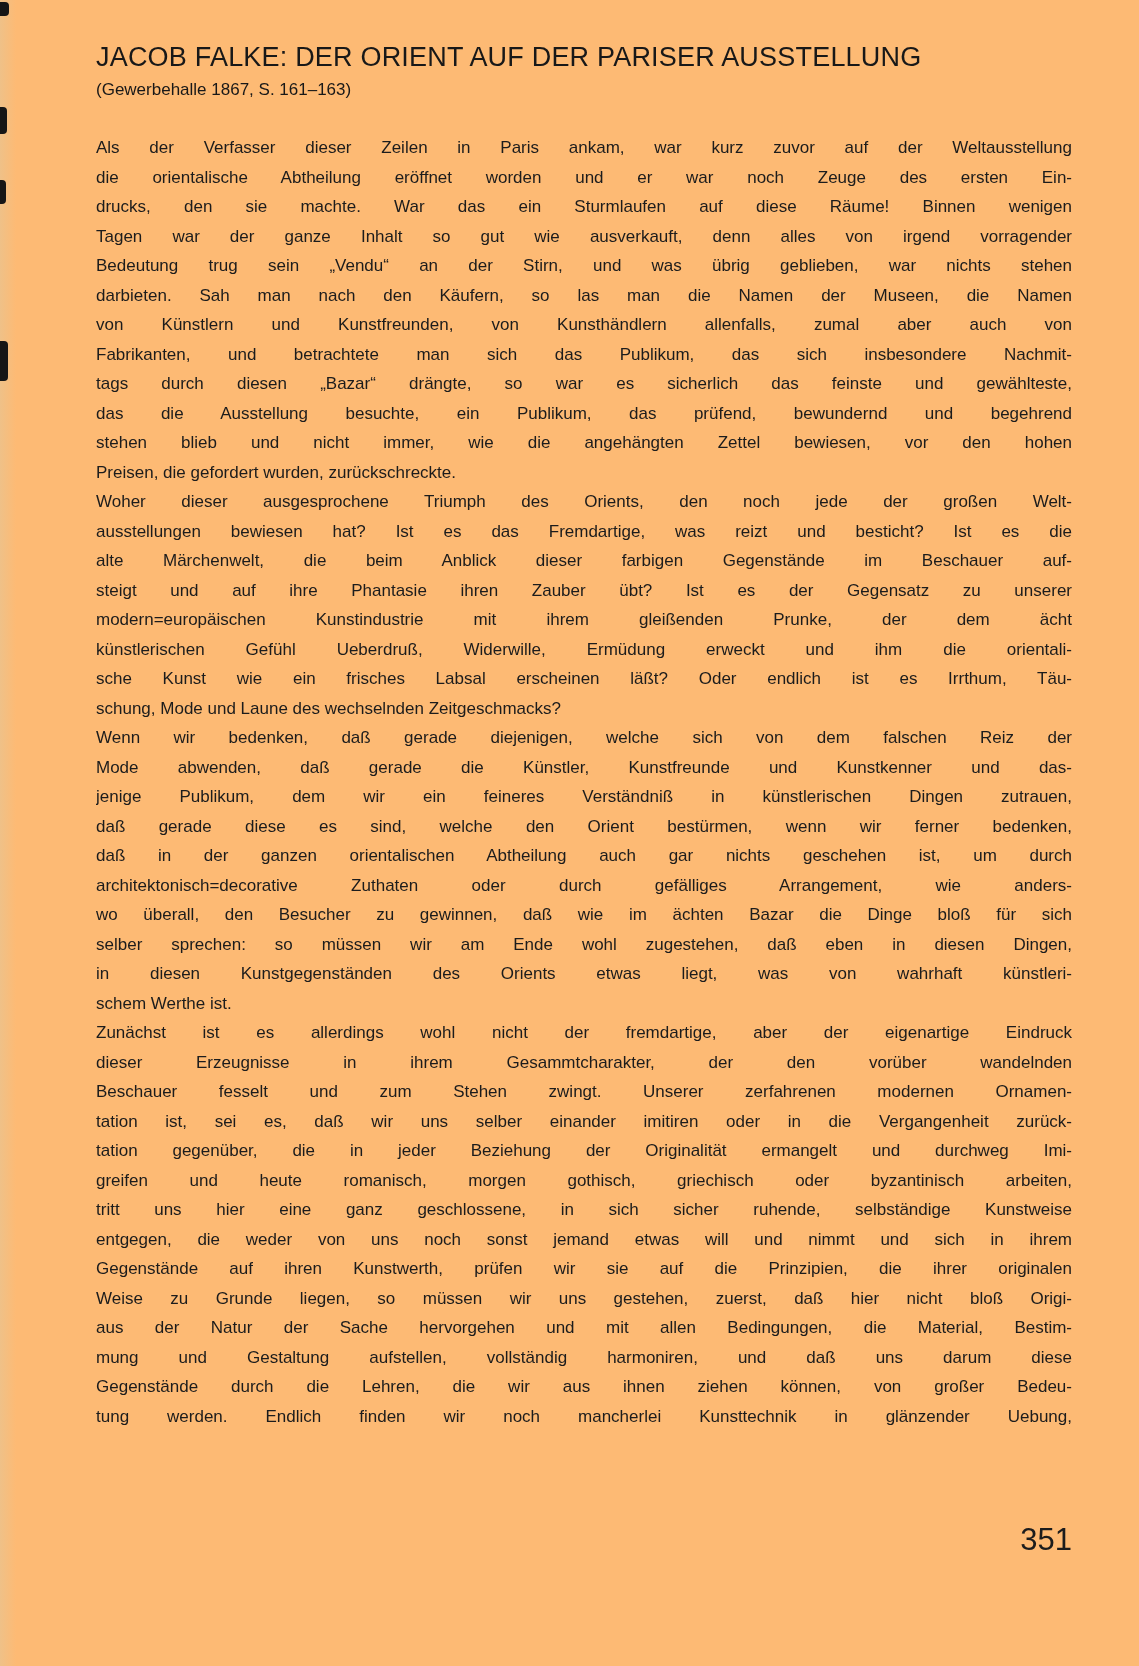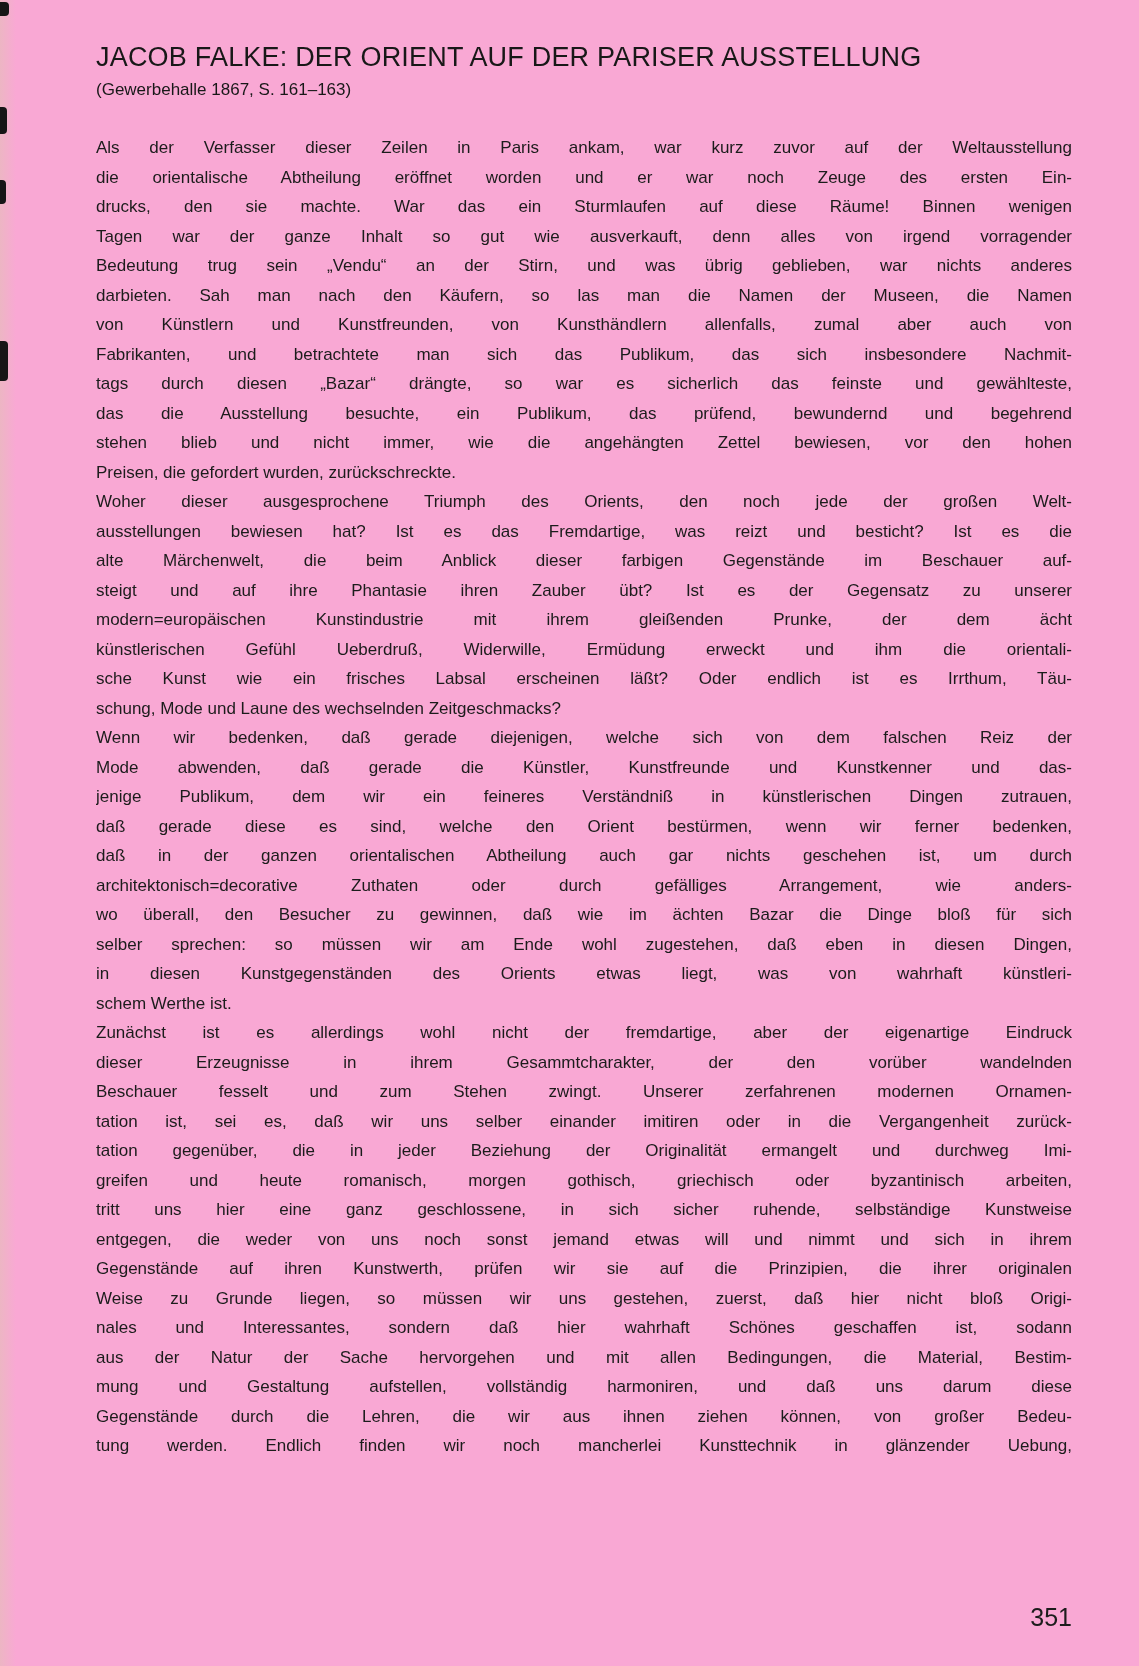--- a/index.html
+++ b/index.html
@@ -4,21 +4,21 @@
 <style>
   html, body {
     margin: 0;
     padding: 0;
     background: #fcfbf6;
   }
   .page {
     position: relative;
     width: 1139px;
     height: 1666px;
-    background: #f9a8d4;
+    background: #fdba74;
     overflow: hidden;
     font-family: "Liberation Sans", "DejaVu Sans", sans-serif;
     color: #1b1b1b;
   }
   
   .edge-tint {
     position: absolute;
     left: 0; top: 0;
     width: 16px; height: 1666px;
     background: linear-gradient(to right, rgba(216,204,168,0.38), rgba(216,204,168,0));
@@ -69,23 +69,23 @@
     text-align: justify;
     text-align-last: justify;
     white-space: normal;
   }
   
   .para:not(.full-last) .line:last-child {
     text-align-last: left;
   }
   .pageno {
     position: absolute;
-    top: 1601px;
+    top: 1524px;
     right: 67px;
-    font-size: 25px;
+    font-size: 31px;
     line-height: 32px;
     color: #1c1c1c;
   }
 </style>
 </head>
 <body>
 
 <div class="page">
 
   <div class="edge-tint"></div>
@@ -100,21 +100,21 @@
   <div class="content">
     <h1 class="title">JACOB FALKE: DER ORIENT AUF DER PARISER AUSSTELLUNG</h1>
     <div class="subtitle">(Gewerbehalle 1867, S. 161–163)</div>
 
     <div class="body-text" id="article-body">
         <div class="para">
           <div class="line">Als der Verfasser dieser Zeilen in Paris ankam, war kurz zuvor auf der Weltausstellung</div>
           <div class="line">die orientalische Abtheilung eröffnet worden und er war noch Zeuge des ersten Ein-</div>
           <div class="line">drucks, den sie machte. War das ein Sturmlaufen auf diese Räume! Binnen wenigen</div>
           <div class="line">Tagen war der ganze Inhalt so gut wie ausverkauft, denn alles von irgend vorragender</div>
-          <div class="line">Bedeutung trug sein „Vendu“ an der Stirn, und was übrig geblieben, war nichts anderes</div>
+          <div class="line">Bedeutung trug sein „Vendu“ an der Stirn, und was übrig geblieben, war nichts stehen</div>
           <div class="line">darbieten. Sah man nach den Käufern, so las man die Namen der Museen, die Namen</div>
           <div class="line">von Künstlern und Kunstfreunden, von Kunsthändlern allenfalls, zumal aber auch von</div>
           <div class="line">Fabrikanten, und betrachtete man sich das Publikum, das sich insbesondere Nachmit-</div>
           <div class="line">tags durch diesen „Bazar“ drängte, so war es sicherlich das feinste und gewählteste,</div>
           <div class="line">das die Ausstellung besuchte, ein Publikum, das prüfend, bewundernd und begehrend</div>
           <div class="line">stehen blieb und nicht immer, wie die angehängten Zettel bewiesen, vor den hohen</div>
           <div class="line">Preisen, die gefordert wurden, zurückschreckte.</div>
         </div>
         <div class="para">
           <div class="line">Woher dieser ausgesprochene Triumph des Orients, den noch jede der großen Welt-</div>
@@ -142,21 +142,20 @@
           <div class="line">Zunächst ist es allerdings wohl nicht der fremdartige, aber der eigenartige Eindruck</div>
           <div class="line">dieser Erzeugnisse in ihrem Gesammtcharakter, der den vorüber wandelnden</div>
           <div class="line">Beschauer fesselt und zum Stehen zwingt. Unserer zerfahrenen modernen Ornamen-</div>
           <div class="line">tation ist, sei es, daß wir uns selber einander imitiren oder in die Vergangenheit zurück-</div>
           <div class="line">tation gegenüber, die in jeder Beziehung der Originalität ermangelt und durchweg Imi-</div>
           <div class="line">greifen und heute romanisch, morgen gothisch, griechisch oder byzantinisch arbeiten,</div>
           <div class="line">tritt uns hier eine ganz geschlossene, in sich sicher ruhende, selbständige Kunstweise</div>
           <div class="line">entgegen, die weder von uns noch sonst jemand etwas will und nimmt und sich in ihrem</div>
           <div class="line">Gegenstände auf ihren Kunstwerth, prüfen wir sie auf die Prinzipien, die ihrer originalen</div>
           <div class="line">Weise zu Grunde liegen, so müssen wir uns gestehen, zuerst, daß hier nicht bloß Origi-</div>
-          <div class="line">nales und Interessantes, sondern daß hier wahrhaft Schönes geschaffen ist, sodann</div>
           <div class="line">aus der Natur der Sache hervorgehen und mit allen Bedingungen, die Material, Bestim-</div>
           <div class="line">mung und Gestaltung aufstellen, vollständig harmoniren, und daß uns darum diese</div>
           <div class="line">Gegenstände durch die Lehren, die wir aus ihnen ziehen können, von großer Bedeu-</div>
           <div class="line">tung werden. Endlich finden wir noch mancherlei Kunsttechnik in glänzender Uebung,</div>
         </div>
       </div>
   </div>
 
   <div class="pageno">351</div>
 

